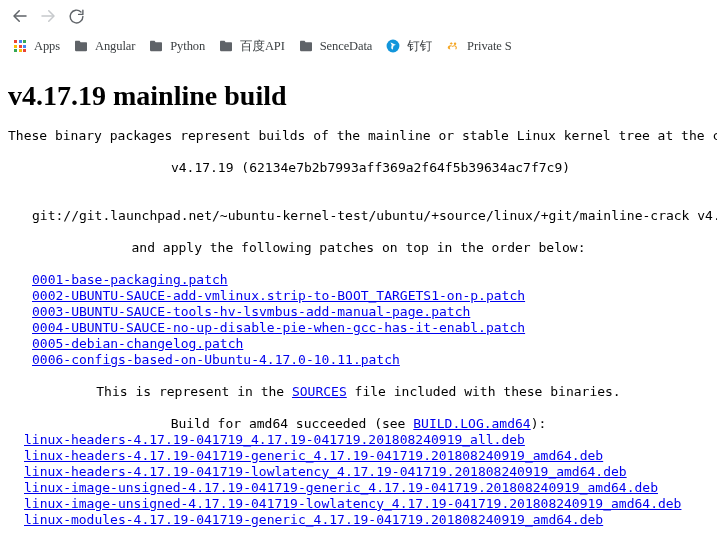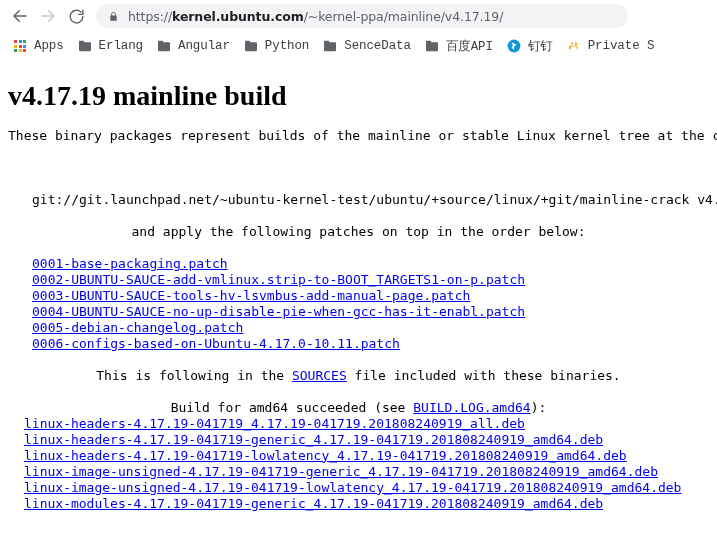--- a/index.html
+++ b/index.html
@@ -81,21 +81,21 @@
   }
   .bookmark {
     display: flex;
     align-items: center;
     height: 22px;
     padding: 0 7px;
     border-radius: 3px;
     flex: 0 0 auto;
   }
   .bookmark .bm-label {
-    font-family: Liberation Mono, monospace;
+    font-family: Liberation Serif, serif;
     font-size: 12.5px;
     color: #3c4043;
     margin-left: 7px;
     letter-spacing: -0.1px;
   }
   .bookmark .bm-icon {
     flex: 0 0 auto;
     width: 14px;
     height: 14px;
     display: flex;
@@ -206,28 +206,20 @@
 
     <div class="nav-btn">
       <span>
         <svg width="17" height="17" viewBox="0 0 24 24" fill="none" stroke="#5f6368" stroke-width="2" stroke-linecap="round" stroke-linejoin="round">
           <path d="M21 12a9 9 0 1 1-2.7-6.4"></path>
           <polyline points="21,3 21,9 15,9"></polyline>
         </svg>
       </span>
     </div>
 
-    <div id="omnibox">
-      <span id="lock-icon">
-        <svg width="11" height="13" viewBox="0 0 24 24" fill="#5f6368">
-          <path d="M12 2a5 5 0 0 0-5 5v3H6a1 1 0 0 0-1 1v9a1 1 0 0 0 1 1h12a1 1 0 0 0 1-1v-9a1 1 0 0 0-1-1h-1V7a5 5 0 0 0-5-5zm0 2a3 3 0 0 1 3 3v3H9V7a3 3 0 0 1 3-3z"></path>
-        </svg>
-      </span>
-      <span id="url-text"><span>https://</span><span class="host">kernel.ubuntu.com</span><span>/~kernel-ppa/mainline/v4.17.19/</span></span>
-    </div>
   </div>
 
   <div id="bookmarks-bar">
 
     <div class="bookmark">
       <span class="bm-icon">
         <span class="apps-grid">
           <i style="background:#ea4335"></i>
             <i style="background:#4285f4"></i>
             <i style="background:#34a853"></i>
@@ -235,63 +227,55 @@
             <i style="background:#ea4335"></i>
             <i style="background:#4285f4"></i>
           <i style="background:#34a853"></i>
             <i style="background:#fbbc05"></i>
             <i style="background:#ea4335"></i>
         </span>
       </span>
       <span class="bm-label">Apps</span>
     </div>
 
+
     <div class="bookmark">
       <span class="bm-icon">
         <svg class="folder-ico" viewBox="0 0 16 14" fill="#5f6368">
           <path d="M1 2.2C1 1.6 1.5 1 2.1 1h3.6c.4 0 .8.2 1 .5l.8 1.1h6.4c.6 0 1.1.5 1.1 1.1v8.3c0 .6-.5 1.1-1.1 1.1H2.1c-.6 0-1.1-.5-1.1-1.1V2.2z"></path>
         </svg>
       </span>
-      <span class="bm-label">Erlang</span>
+      <span class="bm-label">Angular</span>
     </div>
 
     <div class="bookmark">
       <span class="bm-icon">
         <svg class="folder-ico" viewBox="0 0 16 14" fill="#5f6368">
           <path d="M1 2.2C1 1.6 1.5 1 2.1 1h3.6c.4 0 .8.2 1 .5l.8 1.1h6.4c.6 0 1.1.5 1.1 1.1v8.3c0 .6-.5 1.1-1.1 1.1H2.1c-.6 0-1.1-.5-1.1-1.1V2.2z"></path>
         </svg>
       </span>
-      <span class="bm-label">Angular</span>
+      <span class="bm-label">Python</span>
     </div>
 
     <div class="bookmark">
       <span class="bm-icon">
         <svg class="folder-ico" viewBox="0 0 16 14" fill="#5f6368">
           <path d="M1 2.2C1 1.6 1.5 1 2.1 1h3.6c.4 0 .8.2 1 .5l.8 1.1h6.4c.6 0 1.1.5 1.1 1.1v8.3c0 .6-.5 1.1-1.1 1.1H2.1c-.6 0-1.1-.5-1.1-1.1V2.2z"></path>
         </svg>
       </span>
-      <span class="bm-label">Python</span>
+      <span class="bm-label">百度API</span>
     </div>
 
     <div class="bookmark">
       <span class="bm-icon">
         <svg class="folder-ico" viewBox="0 0 16 14" fill="#5f6368">
           <path d="M1 2.2C1 1.6 1.5 1 2.1 1h3.6c.4 0 .8.2 1 .5l.8 1.1h6.4c.6 0 1.1.5 1.1 1.1v8.3c0 .6-.5 1.1-1.1 1.1H2.1c-.6 0-1.1-.5-1.1-1.1V2.2z"></path>
         </svg>
       </span>
       <span class="bm-label">SenceData</span>
-    </div>
-
-    <div class="bookmark">
-      <span class="bm-icon">
-        <svg class="folder-ico" viewBox="0 0 16 14" fill="#5f6368">
-          <path d="M1 2.2C1 1.6 1.5 1 2.1 1h3.6c.4 0 .8.2 1 .5l.8 1.1h6.4c.6 0 1.1.5 1.1 1.1v8.3c0 .6-.5 1.1-1.1 1.1H2.1c-.6 0-1.1-.5-1.1-1.1V2.2z"></path>
-        </svg>
-      </span>
-      <span class="bm-label">百度API</span>
     </div>
 
     <div class="bookmark">
       <span class="bm-icon">
         <svg class="ding-ico" viewBox="0 0 24 24">
           <circle cx="12" cy="12" r="11" fill="#1296db"></circle>
           <path d="M16.8 10.3c-.2-.5-2.6-1.6-4.2-2.3-1.6-.7-4.4-1.9-4.6-1.9-.2 0-.3.1-.2.3.1.2 1.8 3.2 2.2 3.8.3.5.8 1.2 1.2 1.5-.6-.1-1.9-.4-2.4-.5-.4-.1-.5.1-.4.3.1.3 1.4 2.2 2 3-.5 0-1.4-.1-1.8-.2-.3 0-.4.1-.3.3.1.3 2 3 2.4 3.6.2.3.4.3.5 0 .1-.3 1.4-3.1 1.4-3.1l-1.1.2 1.6-2.9-1.6-.2s3.5-1.5 4.6-2c1.1-.5 1-.6.7-.9z" fill="#ffffff"></path>
         </svg>
       </span>
       <span class="bm-label">钉钉</span>
@@ -315,20 +299,21 @@
 <div id="page">
 
   <h1 id="page-title">v4.17.19 mainline build</h1>
 
   <div class="gap"></div>
 
   <p class="para">These binary packages represent builds of the mainline or stable Linux kernel tree at the c</p>
 
   <div class="gap"></div>
 
+  <p class="para indent">v4.17.19 (62134e7b2b7993aff369a2f64f5b39634ac7f7c9)</p>
 
   <div class="gap"></div>
 
 
   <div class="gap"></div>
 
   <p class="para indent">git://git.launchpad.net/~ubuntu-kernel-test/ubuntu/+source/linux/+git/mainline-crack v4.1</p>
 
   <div class="gap"></div>
 
@@ -338,21 +323,21 @@
 
   <div class="link-list"><a class="lnk" href="#">0001-base-packaging.patch</a>
 <a class="lnk" href="#">0002-UBUNTU-SAUCE-add-vmlinux.strip-to-BOOT_TARGETS1-on-p.patch</a>
 <a class="lnk" href="#">0003-UBUNTU-SAUCE-tools-hv-lsvmbus-add-manual-page.patch</a>
 <a class="lnk" href="#">0004-UBUNTU-SAUCE-no-up-disable-pie-when-gcc-has-it-enabl.patch</a>
 <a class="lnk" href="#">0005-debian-changelog.patch</a>
 <a class="lnk" href="#">0006-configs-based-on-Ubuntu-4.17.0-10.11.patch</a></div>
 
   <div class="gap"></div>
 
-  <p class="para"><span>This is following in the </span><a class="lnk" href="#">SOURCES</a><span> file included with these binaries.</span></p>
+  <p class="para"><span>This is represent in the </span><a class="lnk" href="#">SOURCES</a><span> file included with these binaries.</span></p>
 
   <div class="gap"></div>
 
   <p class="para"><span>Build for amd64 succeeded (see </span><a class="lnk" href="#">BUILD.LOG.amd64</a><span>):</span></p>
 
   <div class="deb-list"><a class="lnk" href="#">linux-headers-4.17.19-041719_4.17.19-041719.201808240919_all.deb</a>
 <a class="lnk" href="#">linux-headers-4.17.19-041719-generic_4.17.19-041719.201808240919_amd64.deb</a>
 <a class="lnk" href="#">linux-headers-4.17.19-041719-lowlatency_4.17.19-041719.201808240919_amd64.deb</a>
 <a class="lnk" href="#">linux-image-unsigned-4.17.19-041719-generic_4.17.19-041719.201808240919_amd64.deb</a>
 <a class="lnk" href="#">linux-image-unsigned-4.17.19-041719-lowlatency_4.17.19-041719.201808240919_amd64.deb</a>

